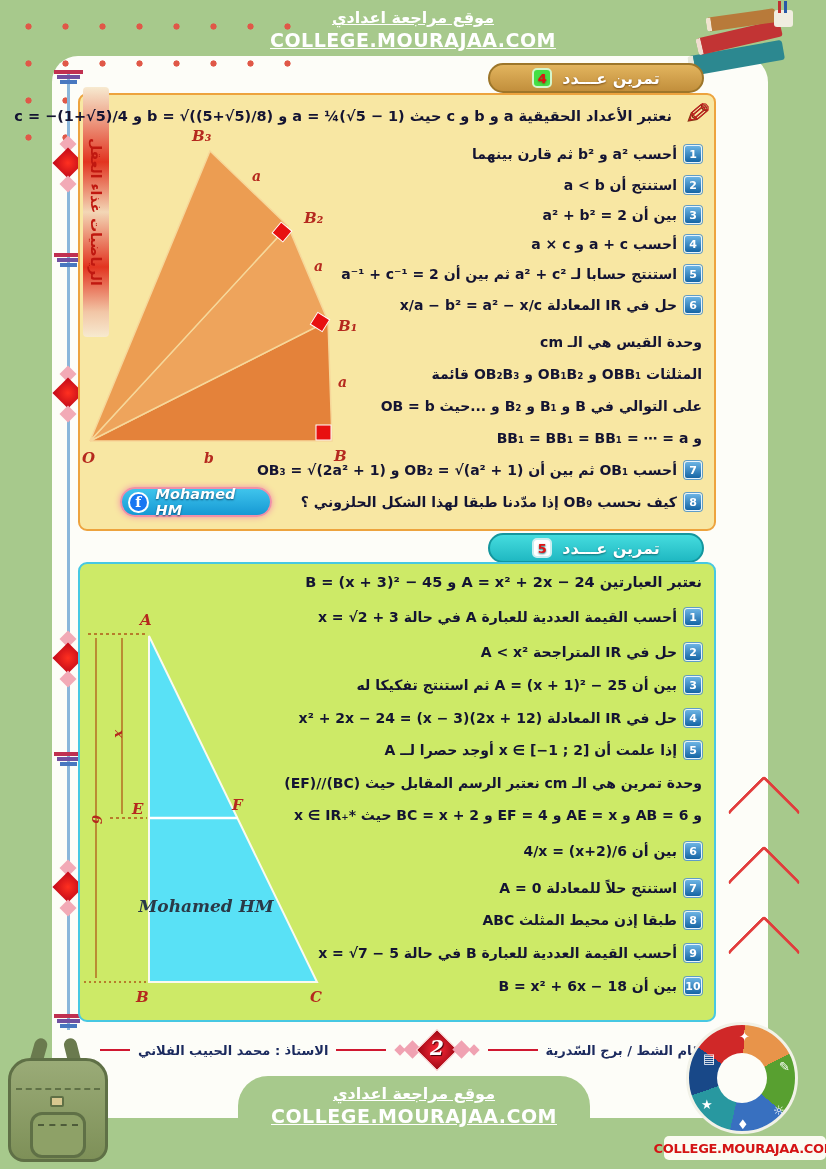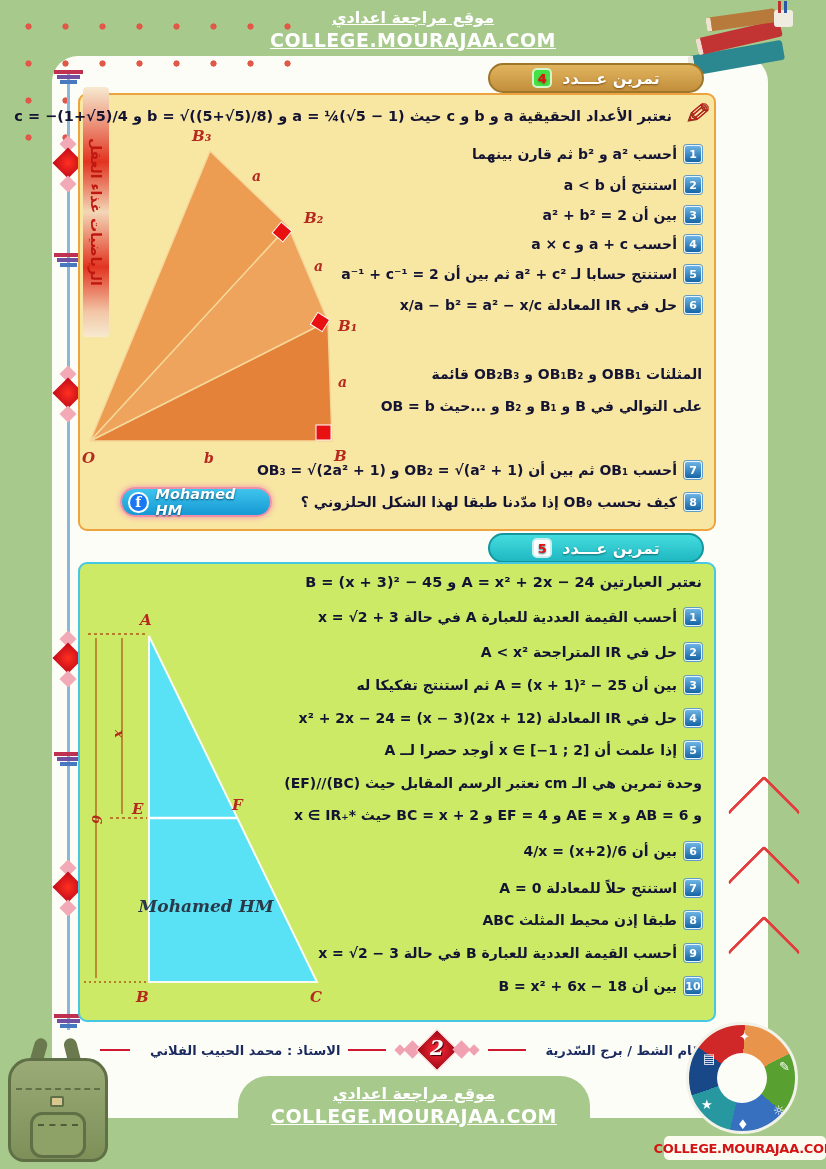--- a/index.html
+++ b/index.html
@@ -92,21 +92,21 @@
   svg text { font-family:"DejaVu Serif",serif; font-style:italic; font-weight:bold; }
 
   
   .chev { width:52px; height:52px; border-left:3.5px solid #e23c3c;
           border-top:3.5px solid #e23c3c; transform:rotate(45deg); border-radius:4px; }
 
   
   .footline { left:100px; top:1030px; width:664px; display:flex; align-items:center; gap:8px; }
   .rline { border-top:2.5px solid #d01830; height:0; }
   .grow { flex:1; }
-  .fttxt { color:#1b2a5e; font-weight:bold; font-size:13px; white-space:nowrap;margin-left:12px; }
+  .fttxt { color:#1b2a5e; font-weight:bold; font-size:13px; white-space:nowrap; }
   .pgwrap { position:relative; width:86px; height:40px; flex:none; }
   .pgd { position:absolute; transform:rotate(45deg); }
   .pgd-c { left:28px; top:5px; width:30px; height:30px;
            background:radial-gradient(#ff2838,#9c0814); border:1px solid #f8d0d0; }
   .pgd-s { width:13px; height:13px; background:#f0a2b2; top:13px; }
   .pgd-s2{ width:8px; height:8px; background:#f0a2b2; top:16px; }
   .pgnum { position:absolute; left:28px; top:6px; width:30px; text-align:center;
            color:#ffffff; font-size:20px; font-weight:bold; font-style:italic;
            font-family:"DejaVu Serif",serif; text-shadow:1px 1px 1px #400008; }
   .minibooks { position:relative; width:20px; height:18px; flex:none; }
@@ -243,25 +243,31 @@
       <span class="itxt">أحسب ⁦a + c⁩ و ⁦a × c⁩</span>
     </div>
     <div class="xrow" style="top:166px;">
       <span class="nbadge">5</span>
       <span class="itxt">استنتج حسابا لـ ⁦a² + c²⁩ ثم بين أن ⁦a⁻¹ + c⁻¹ = 2⁩</span>
     </div>
     <div class="xrow" style="top:197px;">
       <span class="nbadge">6</span>
       <span class="itxt">حل في ⁦IR⁩ المعادلة ⁦x/a − b² = a² − x/c⁩</span>
     </div>
+    <div class="xrow" style="top:234px;">
+      <span class="itxt">وحدة القيس هي الـ ⁦cm⁩</span>
+    </div>
     <div class="xrow" style="top:266px;">
       <span class="itxt">المثلثات ⁦OBB₁⁩ و ⁦OB₁B₂⁩ و ⁦OB₂B₃⁩ قائمة</span>
     </div>
     <div class="xrow" style="top:298px;">
       <span class="itxt">على التوالي في ⁦B⁩ و ⁦B₁⁩ و ⁦B₂⁩ و ...حيث ⁦OB = b⁩</span>
+    </div>
+    <div class="xrow" style="top:330px;">
+      <span class="itxt">و ⁦BB₁ = BB₁ = BB₁ = ⋯ = a⁩</span>
     </div>
     <div class="xrow" style="top:362px;">
       <span class="nbadge">7</span>
       <span class="itxt">أحسب ⁦OB₁⁩ ثم بين أن ⁦OB₂ = √(a² + 1)⁩ و ⁦OB₃ = √(2a² + 1)⁩</span>
     </div>
     <div class="xrow" style="top:394px;">
       <span class="nbadge">8</span>
       <span class="itxt">كيف نحسب ⁦OB₉⁩ إذا مدّدنا طبقا لهذا الشكل الحلزوني ؟</span>
     </div>
 
@@ -331,21 +337,21 @@
     <div class="xrow" style="top:311px;">
       <span class="nbadge">7</span>
       <span class="itxt">استنتج حلاً للمعادلة ⁦A = 0⁩</span>
     </div>
     <div class="xrow" style="top:343px;">
       <span class="nbadge">8</span>
       <span class="itxt">طبقا إذن محيط المثلث ⁦ABC⁩</span>
     </div>
     <div class="xrow" style="top:376px;">
       <span class="nbadge">9</span>
-      <span class="itxt">أحسب القيمة العددية للعبارة ⁦B⁩ في حالة ⁦x = √2 − 3⁩</span>
+      <span class="itxt">أحسب القيمة العددية للعبارة ⁦B⁩ في حالة ⁦x = √7 − 5⁩</span>
     </div>
     <div class="xrow" style="top:409px;">
       <span class="nbadge">10</span>
       <span class="itxt">بين أن ⁦B = x² + 6x − 18⁩</span>
     </div>
 
     <svg class="abs" style="left:4px; top:46px;" width="252" height="400" viewBox="0 0 252 400">
       <polygon points="65,26 65,372 233,372" fill="#59e1f6" stroke="#fafaf0" stroke-width="2"></polygon>
       <line x1="65" y1="208" x2="154" y2="208" stroke="#ffffff" stroke-width="2.5"></line>
       <line x1="4" y1="24" x2="64" y2="24" stroke="#b05818" stroke-width="1.3" stroke-dasharray="3 3"></line>

